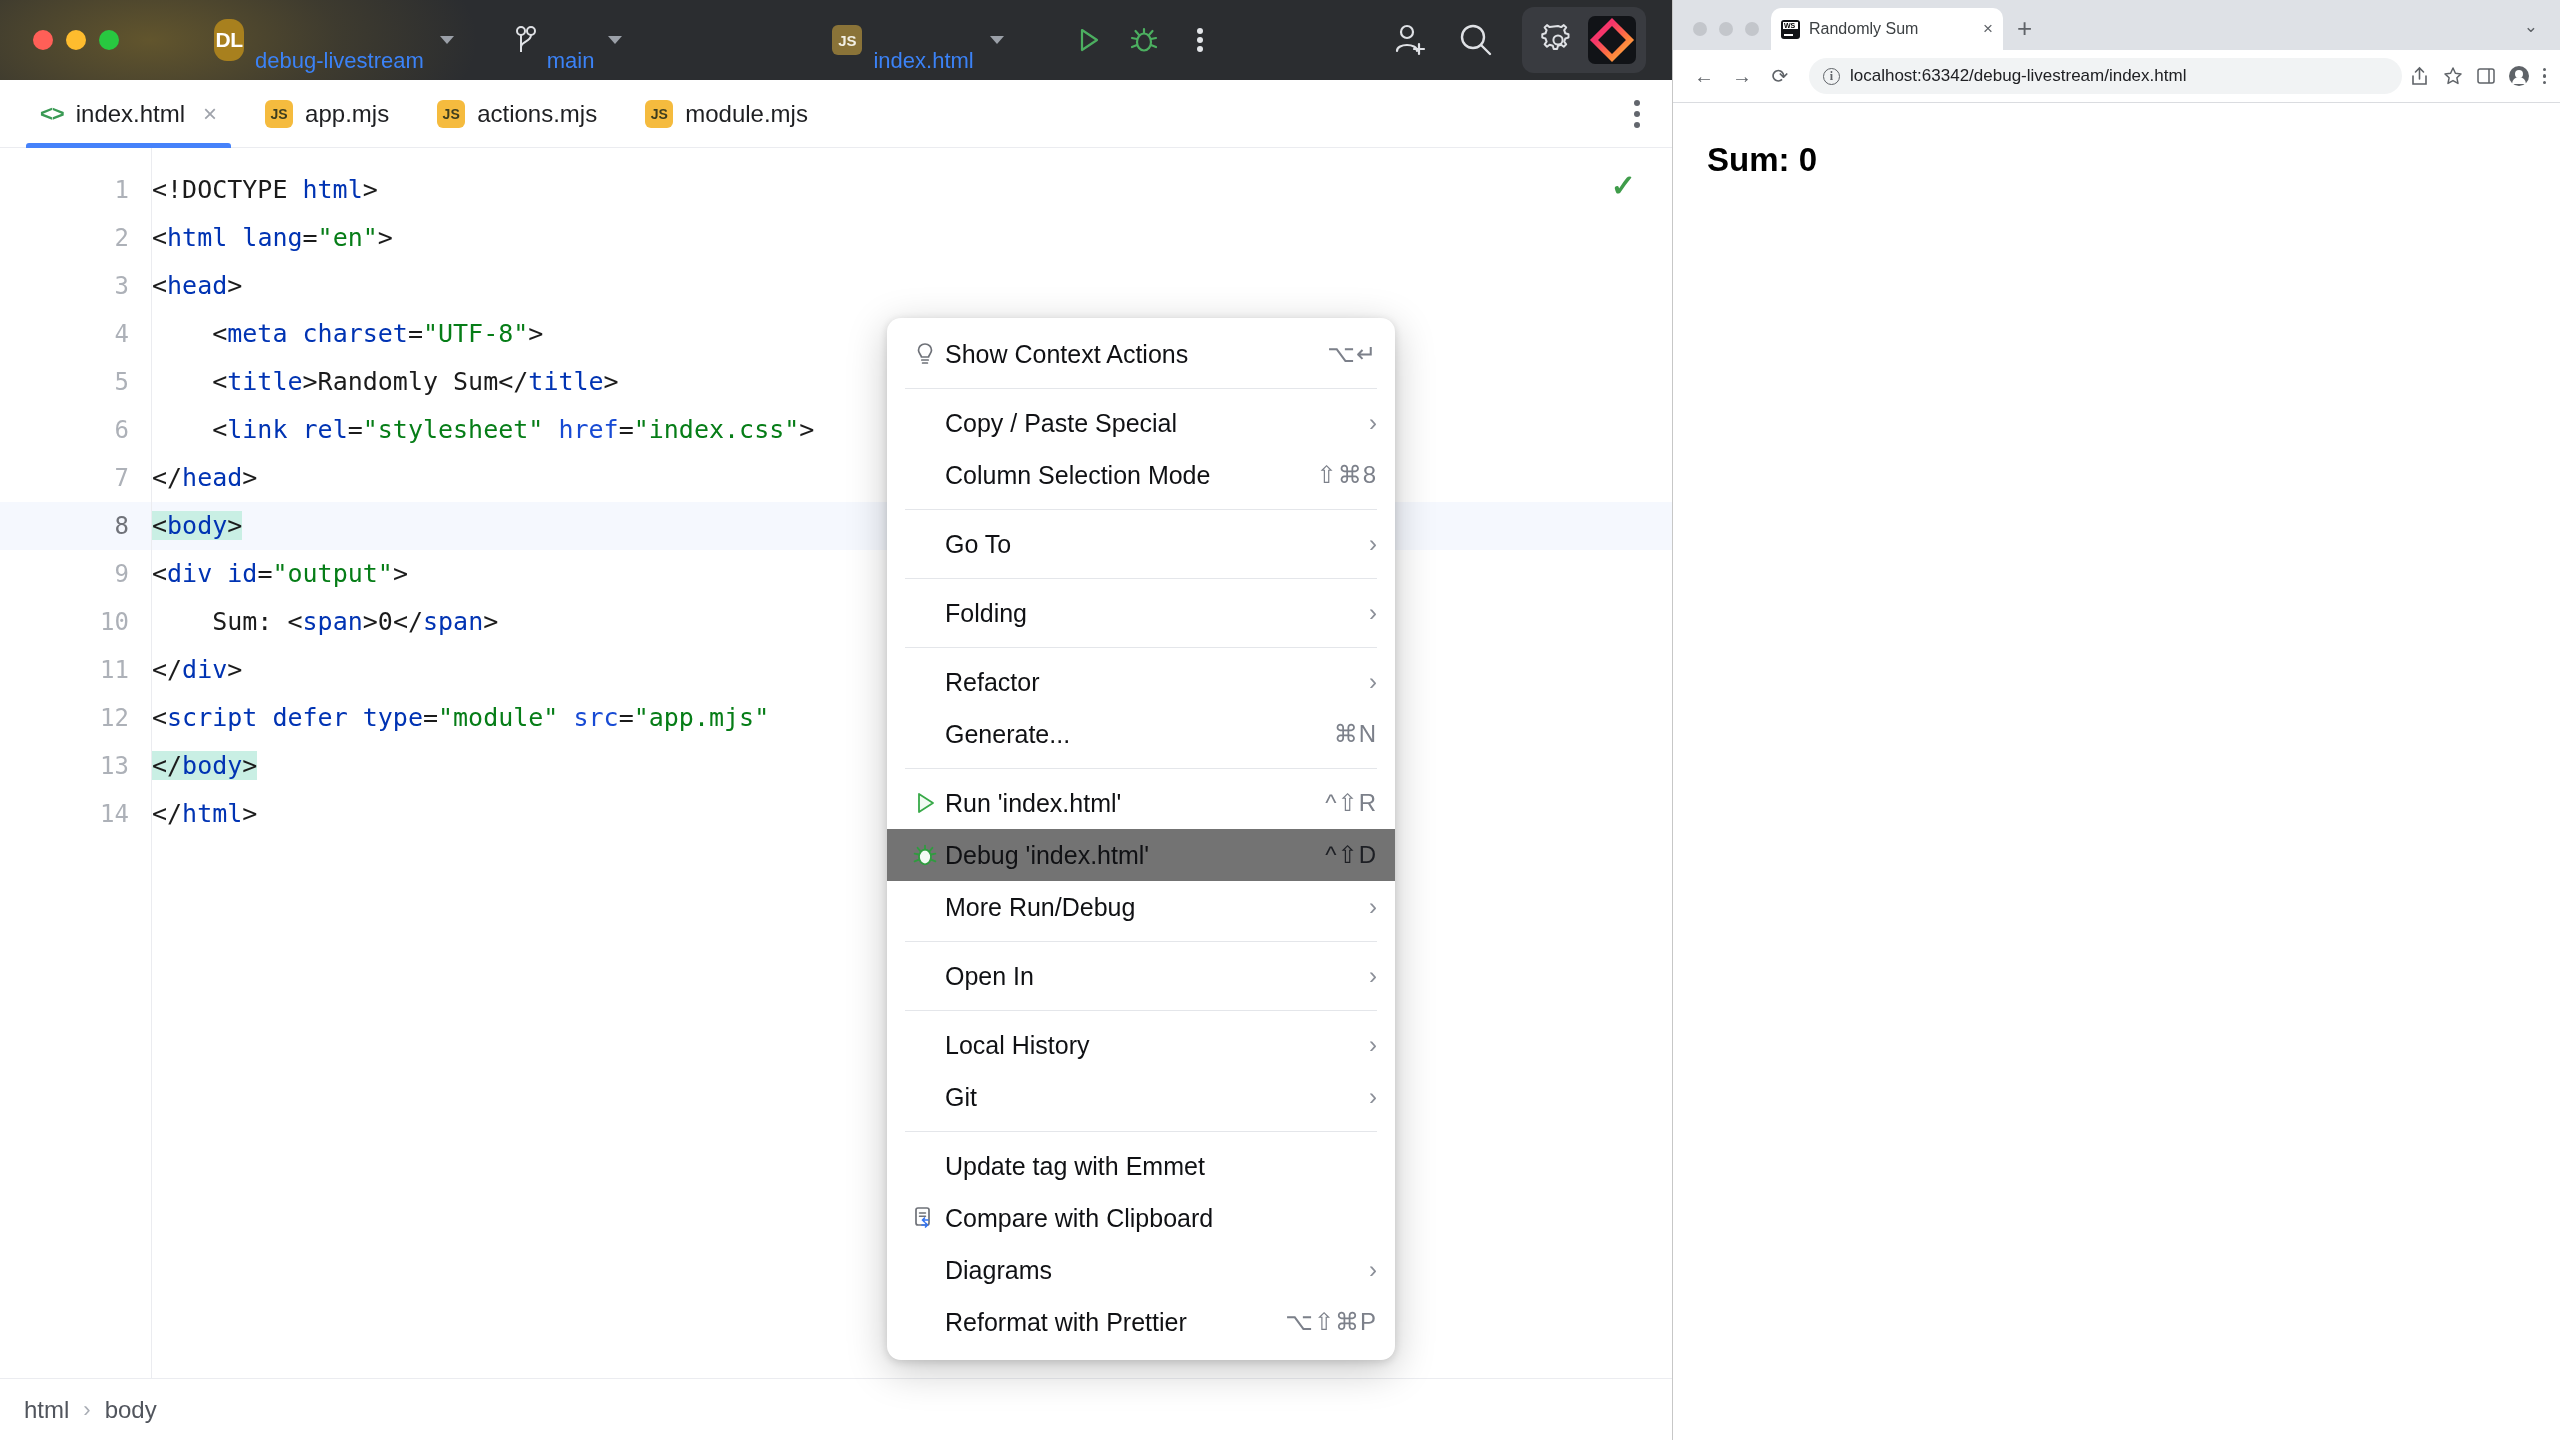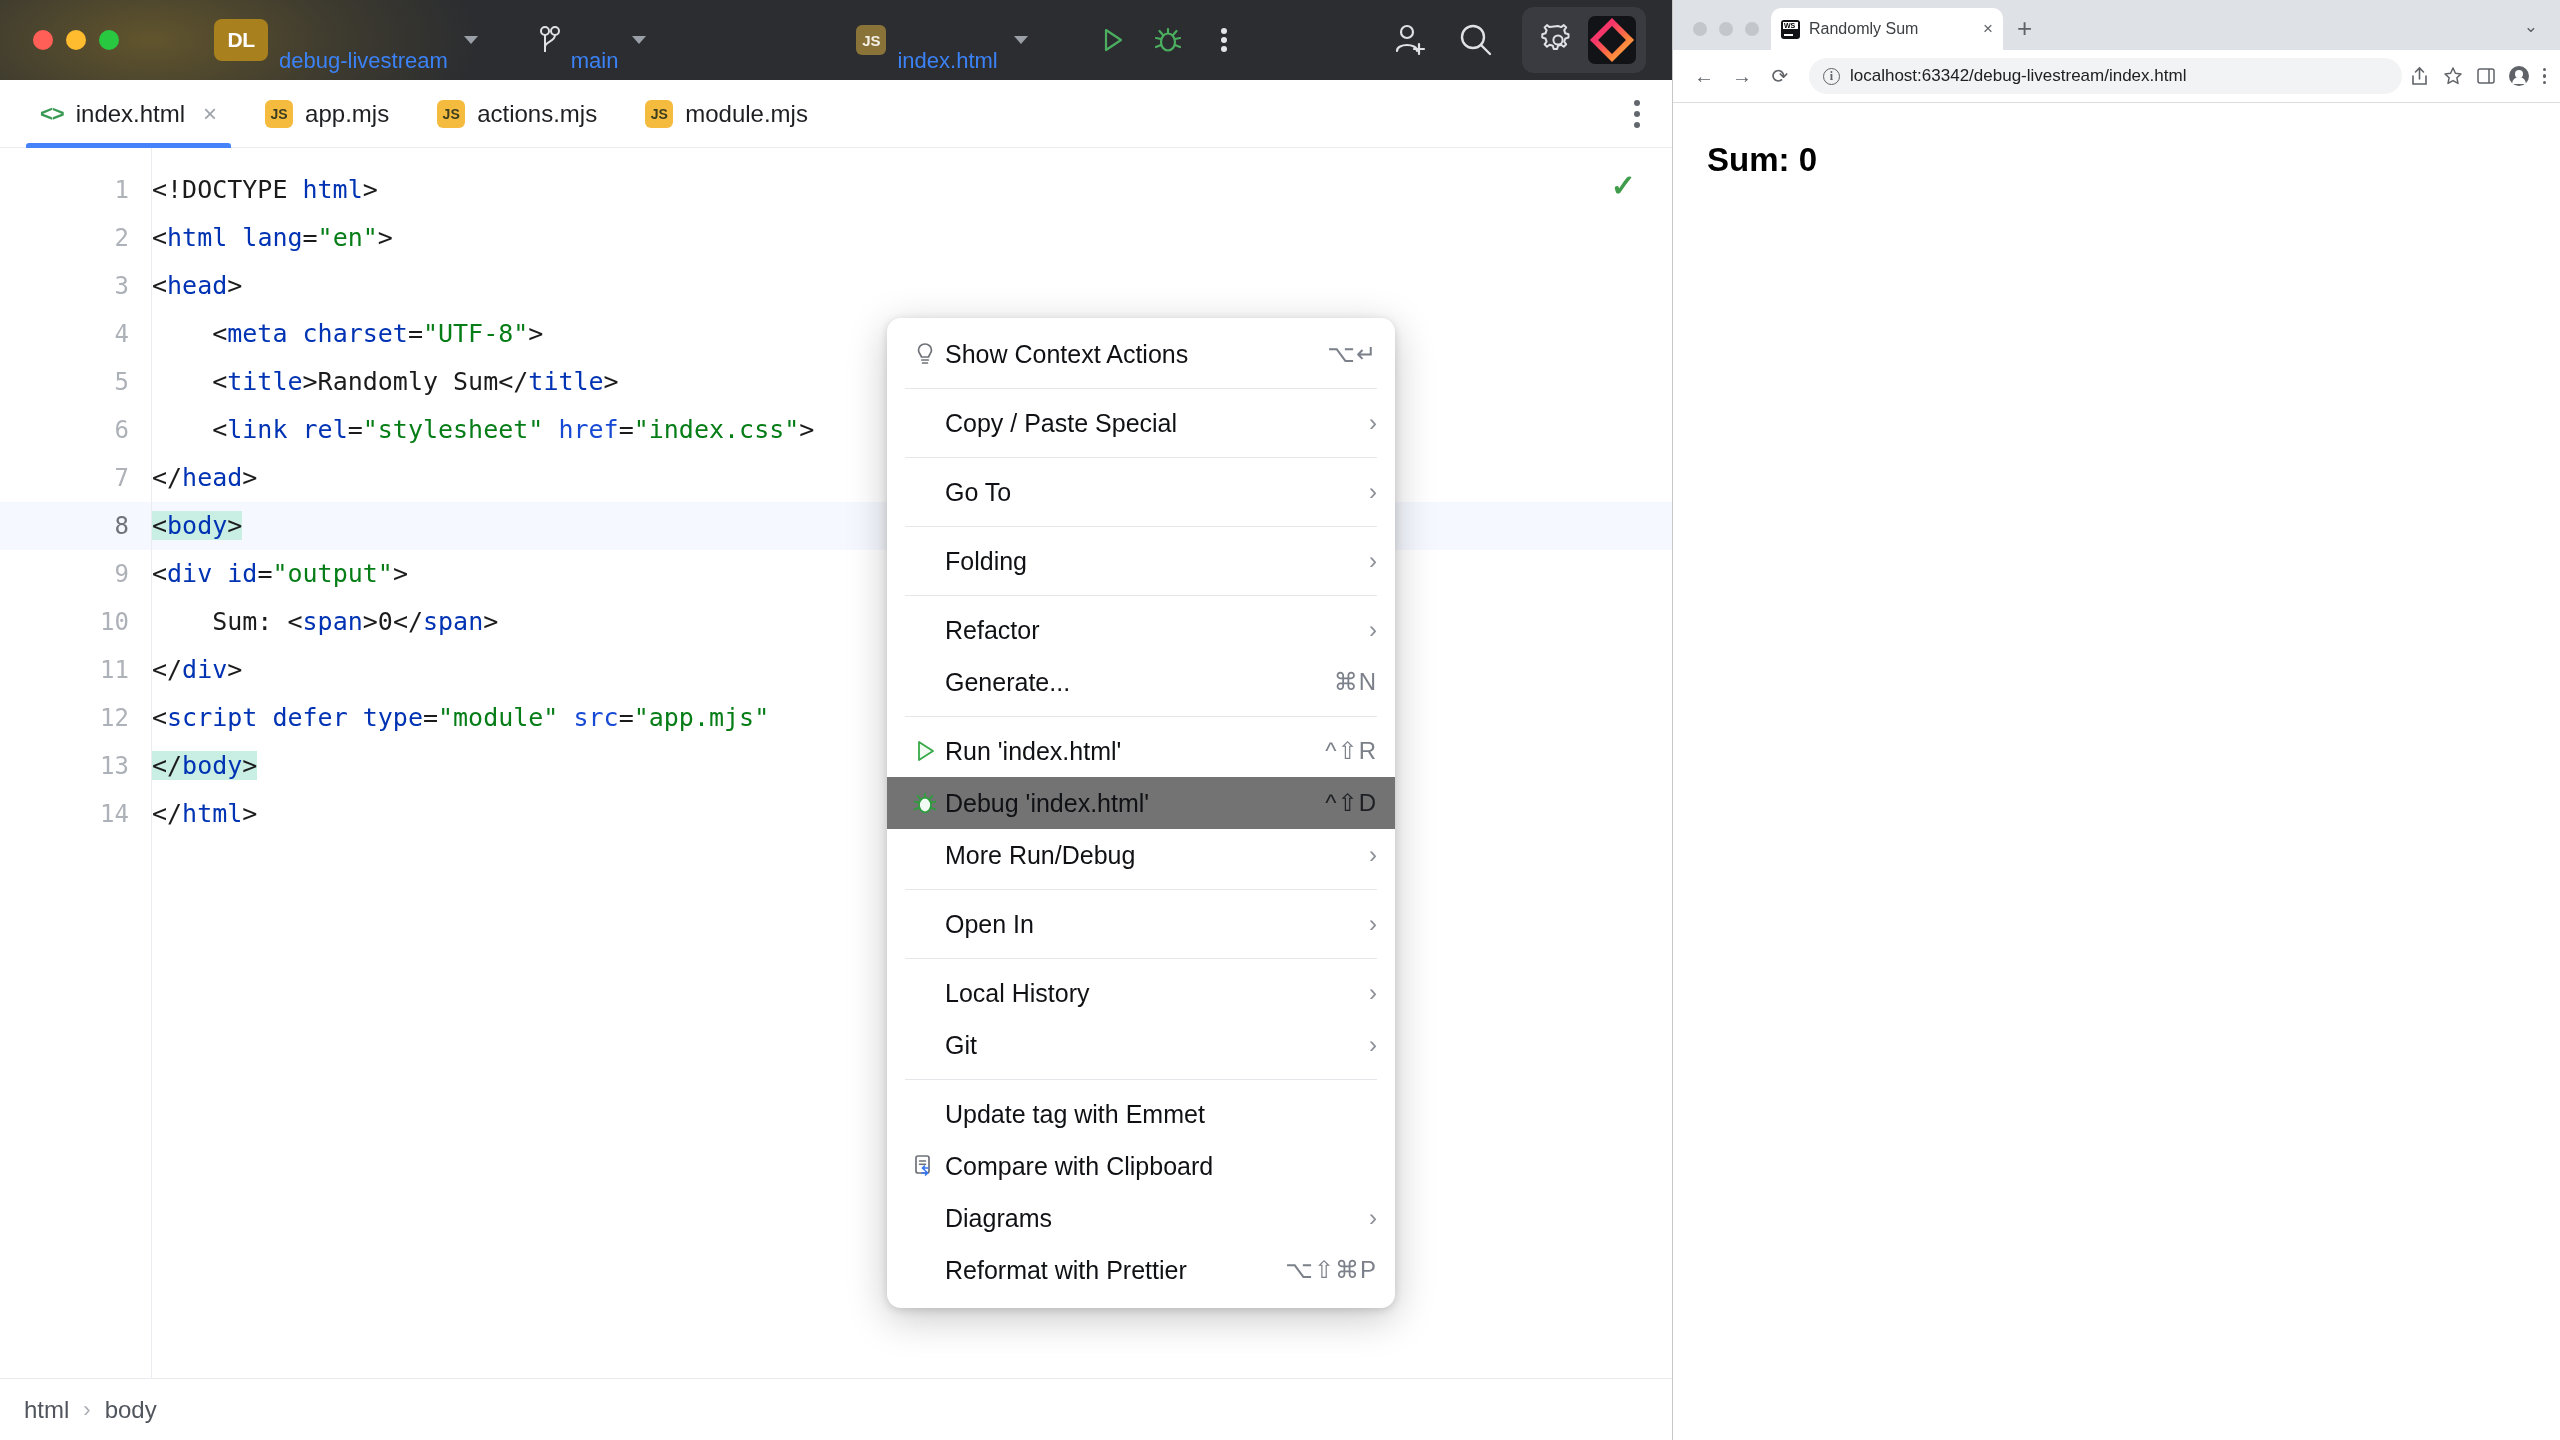--- a/index.html
+++ b/index.html
@@ -40,21 +40,21 @@
   .tl { width: 20px; height: 20px; border-radius: 50%; }
   .tl.r { background: #ff5f57; }
   .tl.y { background: #febc2e; }
   .tl.g { background: #28c840; }
 
   .proj-chip {
     display: flex; align-items: center; gap: 11px;
     margin-left: 95px; z-index: 2;
   }
   .proj-badge {
-    width: 54px; height: 42px; border-radius: 8px;
+    width: 30px; height: 42px; border-radius: 13px;
     background: #a8801e;
     color: #ffffff; font-size: 21px; font-weight: bold;
     display: flex; align-items: center; justify-content: center;
     letter-spacing: -0.5px;
   }
   .tb-label { color: #3b82f6; font-size: 22px; margin-top: 42px; }
   .chev-d {
     width: 0; height: 0;
     border-left: 7px solid transparent; border-right: 7px solid transparent;
     border-top: 8px solid #9ba0a8;
@@ -436,20 +436,25 @@
           </span>
           <span class="mi-label">Show Context Actions</span>
           <span class="mi-key">⌥↵</span>
         </div>
         <div class="msep"></div>
         <div class="mi">
           <span class="mi-ico"></span>
           <span class="mi-label">Copy / Paste Special</span>
           <span class="mi-arrow">›</span>
         </div>
+        <div class="mi">
+          <span class="mi-ico"></span>
+          <span class="mi-label">Column Selection Mode</span>
+          <span class="mi-key">⇧⌘8</span>
+        </div>
         <div class="msep"></div>
         <div class="mi">
           <span class="mi-ico"></span>
           <span class="mi-label">Go To</span>
           <span class="mi-arrow">›</span>
         </div>
         <div class="msep"></div>
         <div class="mi">
           <span class="mi-ico"></span>
           <span class="mi-label">Folding</span>

